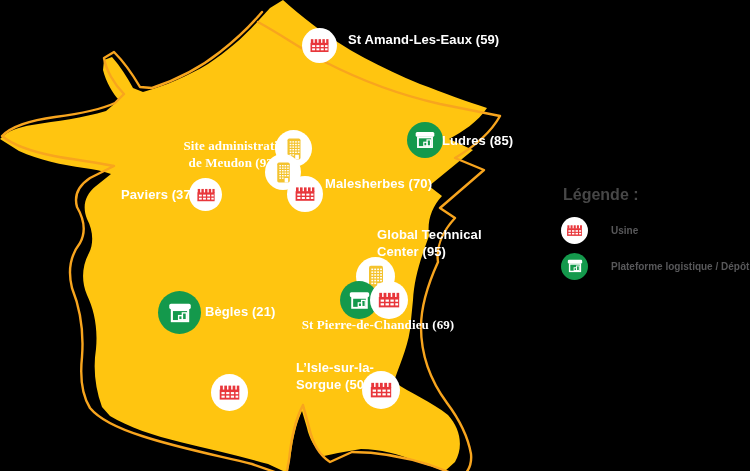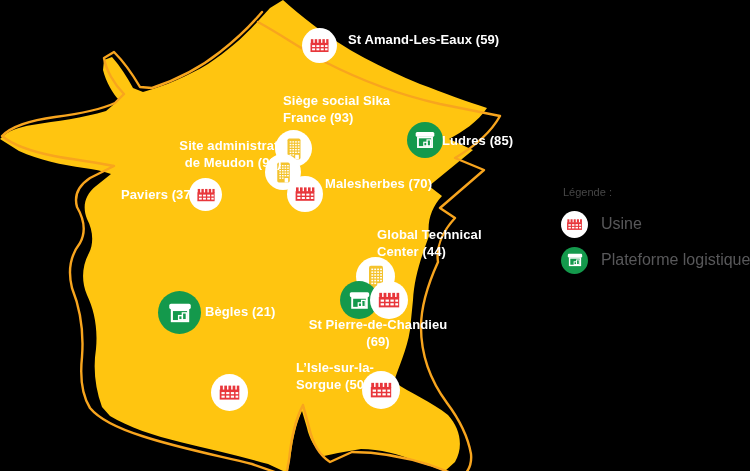--- a/index.html
+++ b/index.html
@@ -14,33 +14,33 @@
     position:absolute;border-radius:50%;
     display:flex;align-items:center;justify-content:center;
     background:#fff;
   }
   .pin svg{display:block;}
   .pin.depot{background:#14994C;}
   .lbl{
     position:absolute;color:#fff;font-size:13px;line-height:16.5px;
     font-weight:600;letter-spacing:.1px;white-space:pre-line;
   }
-  .lbl.center{text-align:center;}
+  .lbl.center{text-align:center;font-family:Liberation Serif, serif;}
   .legend{position:absolute;left:561px;top:186px;width:190px;}
   .legend-title{
-    color:#474747;font-size:11px;font-weight:400;margin:0 0 12px 2px;
+    color:#474747;font-size:16px;font-weight:700;margin:0 0 12px 2px;
   }
   .legend-row{display:flex;align-items:center;margin-bottom:8px;height:28px;}
   .legend-pin{
     width:27px;height:27px;border-radius:50%;background:#fff;flex:0 0 auto;
     display:flex;align-items:center;justify-content:center;
   }
   .legend-pin.depot{background:#14994C;}
   .legend-label{
-    color:#58585A;font-size:16px;font-weight:400;margin-left:13px;
+    color:#58585A;font-size:10px;font-weight:700;margin-left:23px;
     white-space:nowrap;
   }
 </style>
 </head>
 <body>
 
 <div id="stage">
 
   <svg width="0" height="0" style="position:absolute">
     <defs>
@@ -207,29 +207,27 @@
   </div>
   <div class="pin" style="left:211px;top:374px;width:37px;height:37px">
     <span>
         <svg width="25" height="25">
           <use href="#icon-factory"></use>
         </svg>
       </span>
   </div>
 
   <div class="lbl" style="left:348px;top:32px">St Amand-Les-Eaux (59)</div>
-  <div class="lbl" style="left:283px;top:93px">Siège social Sika
-France (93)</div>
   <div class="lbl center" style="left:162px;top:138px;width:142px">Site administratif
 de Meudon (92)</div>
   <div class="lbl" style="left:442px;top:133px">Ludres (85)</div>
   <div class="lbl" style="left:325px;top:176px">Malesherbes (70)</div>
   <div class="lbl" style="left:121px;top:187px">Paviers (37)</div>
   <div class="lbl" style="left:377px;top:227px">Global Technical
-Center (44)</div>
+Center (95)</div>
   <div class="lbl center" style="left:298px;top:317px;width:160px">St Pierre-de-Chandieu (69)</div>
   <div class="lbl" style="left:205px;top:304px">Bègles (21)</div>
   <div class="lbl" style="left:296px;top:360px">L’Isle-sur-la-
 Sorgue (50)</div>
 
   <div class="legend">
     <div class="legend-title">Légende :</div>
     <div class="legend-row">
       <div class="legend-pin">
         <svg width="19" height="19">

